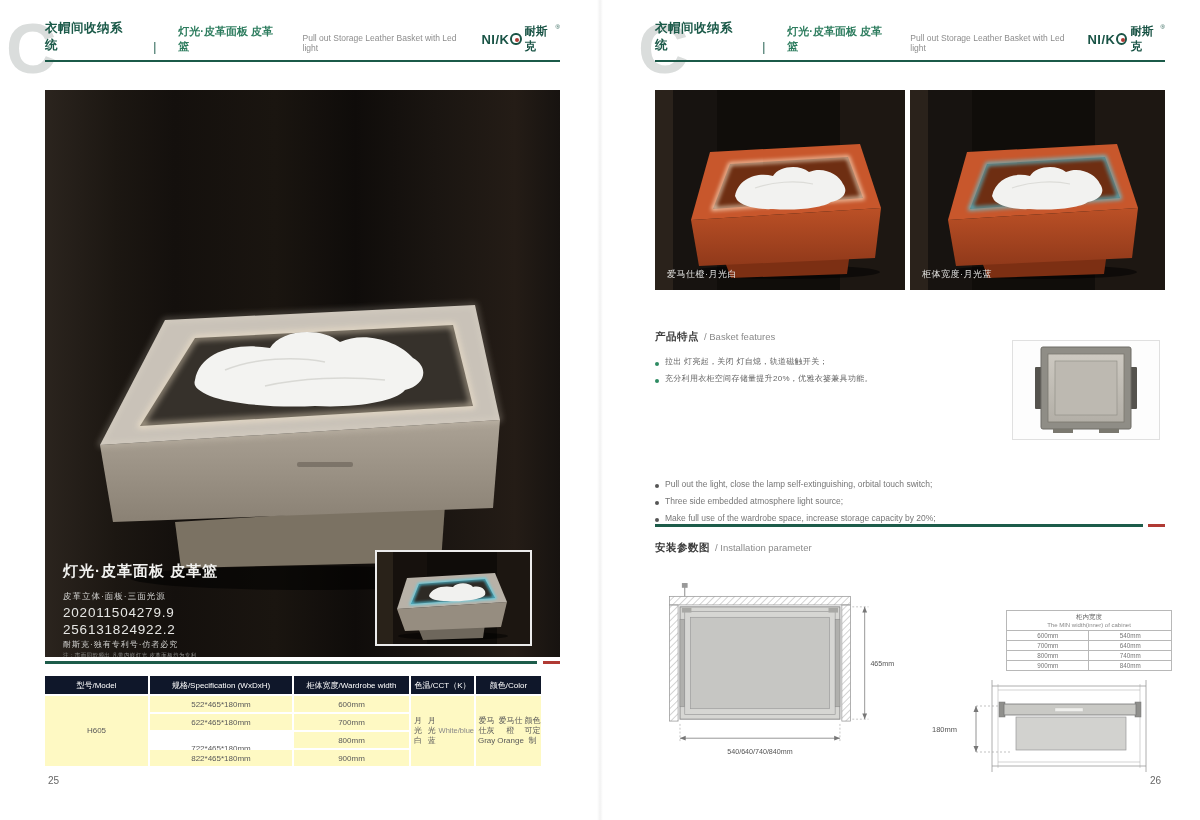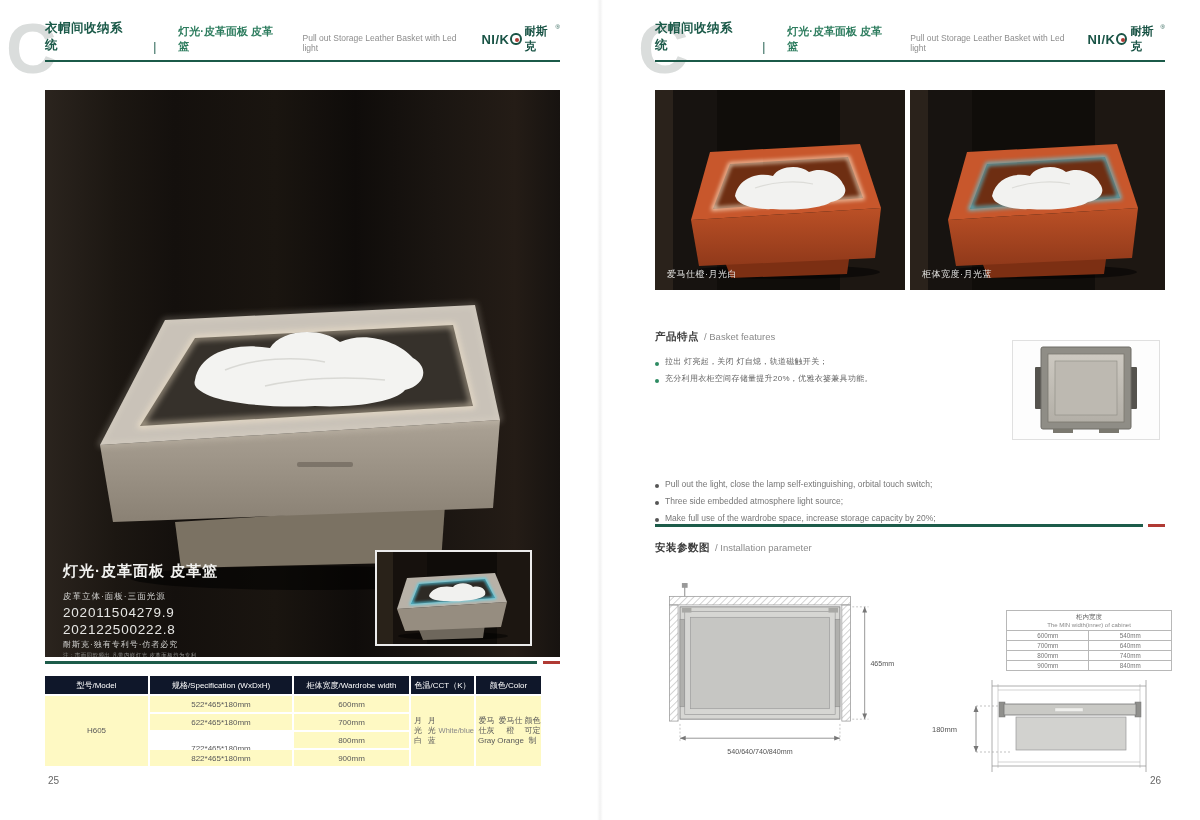--- a/index.html
+++ b/index.html
@@ -127,21 +127,21 @@
         <polygon points="150,248 408,235 428,316 95,336" fill="#36312b"></polygon>
         <polygon points="150,248 408,235 428,316 95,336" fill="none" stroke="#ffefd2" stroke-width="3" opacity="0.9" filter="url(#blurA)"></polygon>
         <path d="M150,290 C155,262 190,252 225,258 C235,240 275,236 295,252 C320,240 355,252 368,268 C385,278 380,295 360,300 C350,312 310,318 270,316 C230,318 185,314 165,306 C152,300 148,296 150,290 Z" fill="#f3f3f1"></path>
         <path d="M180,280 C210,268 250,266 280,272 M220,296 C255,288 300,286 340,290" stroke="#d9d9d5" stroke-width="1.5" fill="none"></path>
         <rect x="252" y="372" width="56" height="5" rx="2" fill="#6f675c" opacity="0.7"></rect>
       </svg>
       <div class="overlay">
         <div class="ov-title">灯光·皮革面板 皮革篮</div>
         <div class="ov-sub">皮革立体·面板·三面光源</div>
         <div class="ov-num">202011504279.9</div>
-        <div class="ov-num">202122500222.8</div>
+        <div class="ov-num">256131824922.2</div>
         <div class="ov-brand">耐斯克·独有专利号·仿者必究</div>
         <div class="ov-note">注：市面同款频出 凡带内嵌灯光 皮革面板均为专利</div>
       </div>
       <div class="inset">
         <svg width="153" height="92" viewBox="0 0 153 92">
           <defs>
               <filter id="blurB" x="-30%" y="-30%" width="160%" height="160%">
                 <feGaussianBlur stdDeviation="1.6"></feGaussianBlur>
               </filter>
             </defs>

